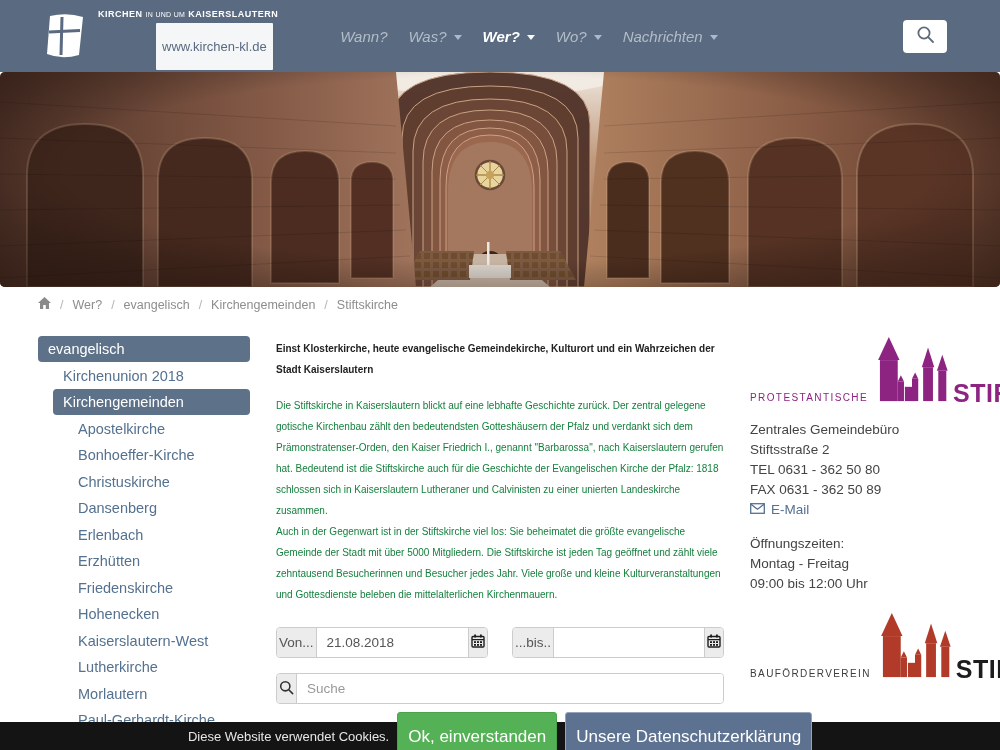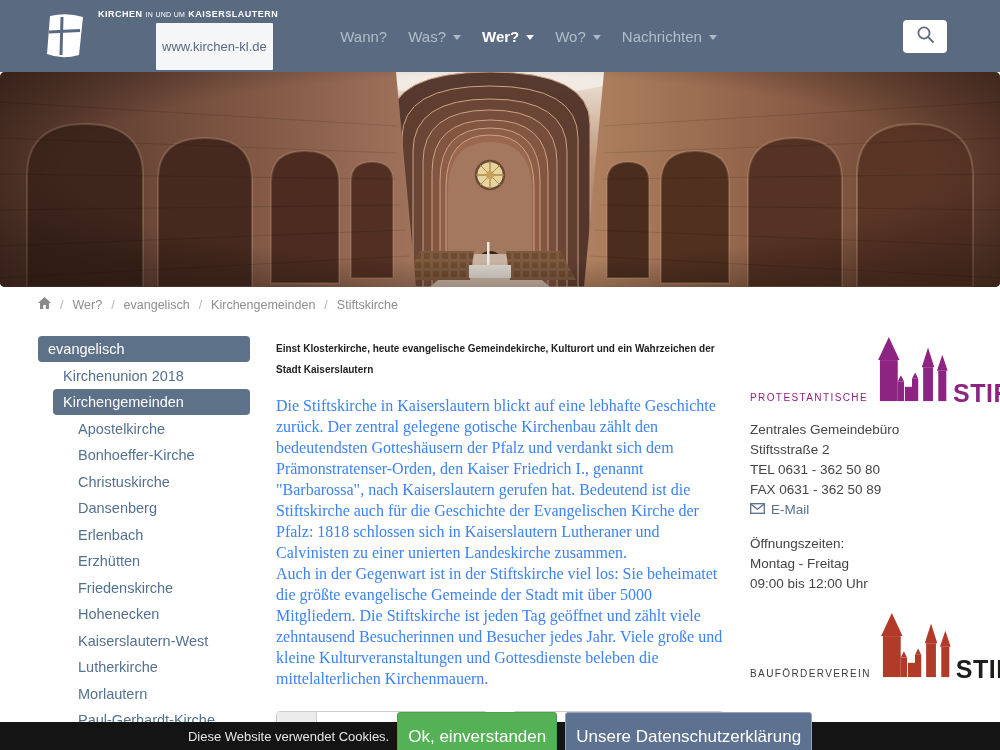--- a/index.html
+++ b/index.html
@@ -9,21 +9,21 @@
 
   
   .topbar { height:72px; background:#5a6a80; display:flex; align-items:center; }
   .brand { display:flex; align-items:center; margin-left:40px; cursor:pointer; }
   .brand svg { display:block; }
   .brand-text { margin-left:8px; color:#fff; }
   .brand-line1 { font-size:9px; letter-spacing:.5px; white-space:nowrap; }
   .brand-line1 .small { font-size:7px; letter-spacing:.3px; }
   .brand-line1 .strong { font-weight:bold; }
   .brand-badge { display:inline-block; margin-top:2px; margin-left:58px; background:#f4f6f8; color:#5a6a80; font-size:13px; padding:16px 6px; border-radius:1px; }
-  .mainnav { display:flex; align-items:center; margin-left:62px; gap:21px; }
+  .mainnav { display:flex; align-items:center; margin-left:62px; gap:21px;font-style:italic; }
   .navitem { color:#b3bdc9; font-size:15px; cursor:pointer; display:flex; align-items:center; white-space:nowrap; }
   .navitem.active { color:#fff; font-weight:bold; }
   .caret { width:0; height:0; border-left:4px solid transparent; border-right:4px solid transparent; border-top:5px solid currentColor; margin-left:7px; margin-top:2px; opacity:.95; }
   .search-btn { margin-left:auto; margin-right:53px; width:44px; height:33px; background:#fff; border:none; border-radius:4px; display:flex; align-items:center; justify-content:center; cursor:pointer; }
 
   
   .hero { width:1000px; height:215px; border-radius:5px; overflow:hidden; background:#3a241c; }
   .hero svg { display:block; width:1000px; height:215px; }
 
   
@@ -36,21 +36,21 @@
   .content { display:grid; grid-template-columns:212px 448px 212px; column-gap:26px; padding:24px 38px 0 38px; }
 
   
   .side-item { display:block; font-size:14.5px; padding:4px 10px; border-radius:4px; color:#54718f; cursor:pointer; margin-bottom:.5px; line-height:18px; }
   .side-item.active { background:#5d7189; color:#fff; }
   .lvl1 { margin-left:15px; }
   .lvl2 { margin-left:30px; }
 
   
   .main-col h2 { font-size:10px; line-height:21px; color:#222; margin:2px 0 15px 0; }
-  .main-col p { font-size:16px; line-height:21px; color:#3b82f6;font-family:Liberation Serif, serif; }
+  .main-col p { font-size:10px; line-height:21px; color:#15803d; }
   .form-dates { display:flex; gap:24px; margin-top:22px; }
   .igroup { display:flex; height:31px; border:1px solid #ccc; border-radius:4px; overflow:hidden; background:#fff; flex:1; }
   .addon { background:#ececec; display:flex; align-items:center; justify-content:center; padding:0 2px; color:#555; font-size:13.5px; white-space:nowrap; }
   .addon.left { border-right:1px solid #ccc; }
   .addon.right { border-left:1px solid #ccc; cursor:pointer; }
   .igroup input { border:none; outline:none; flex:1; min-width:0; padding:0 10px; font-size:13.5px; color:#555; background:#fff; }
   .igroup input::placeholder { color:#999; }
   .form-search { margin-top:15px; }
 
   

